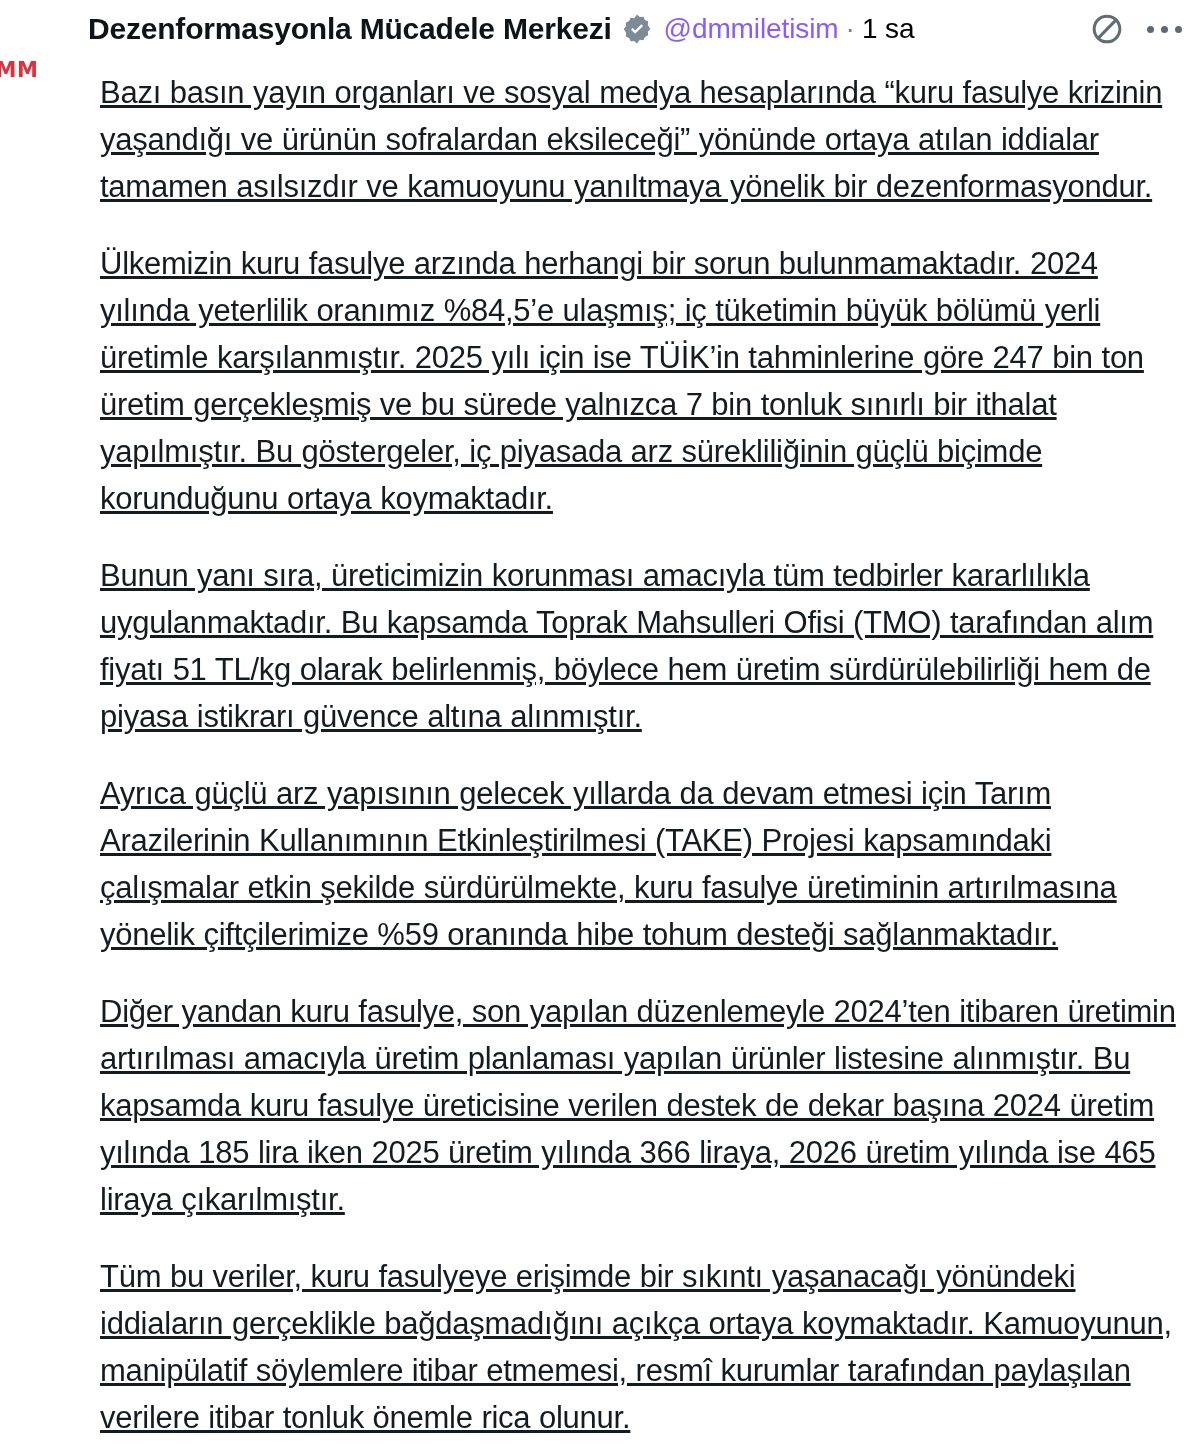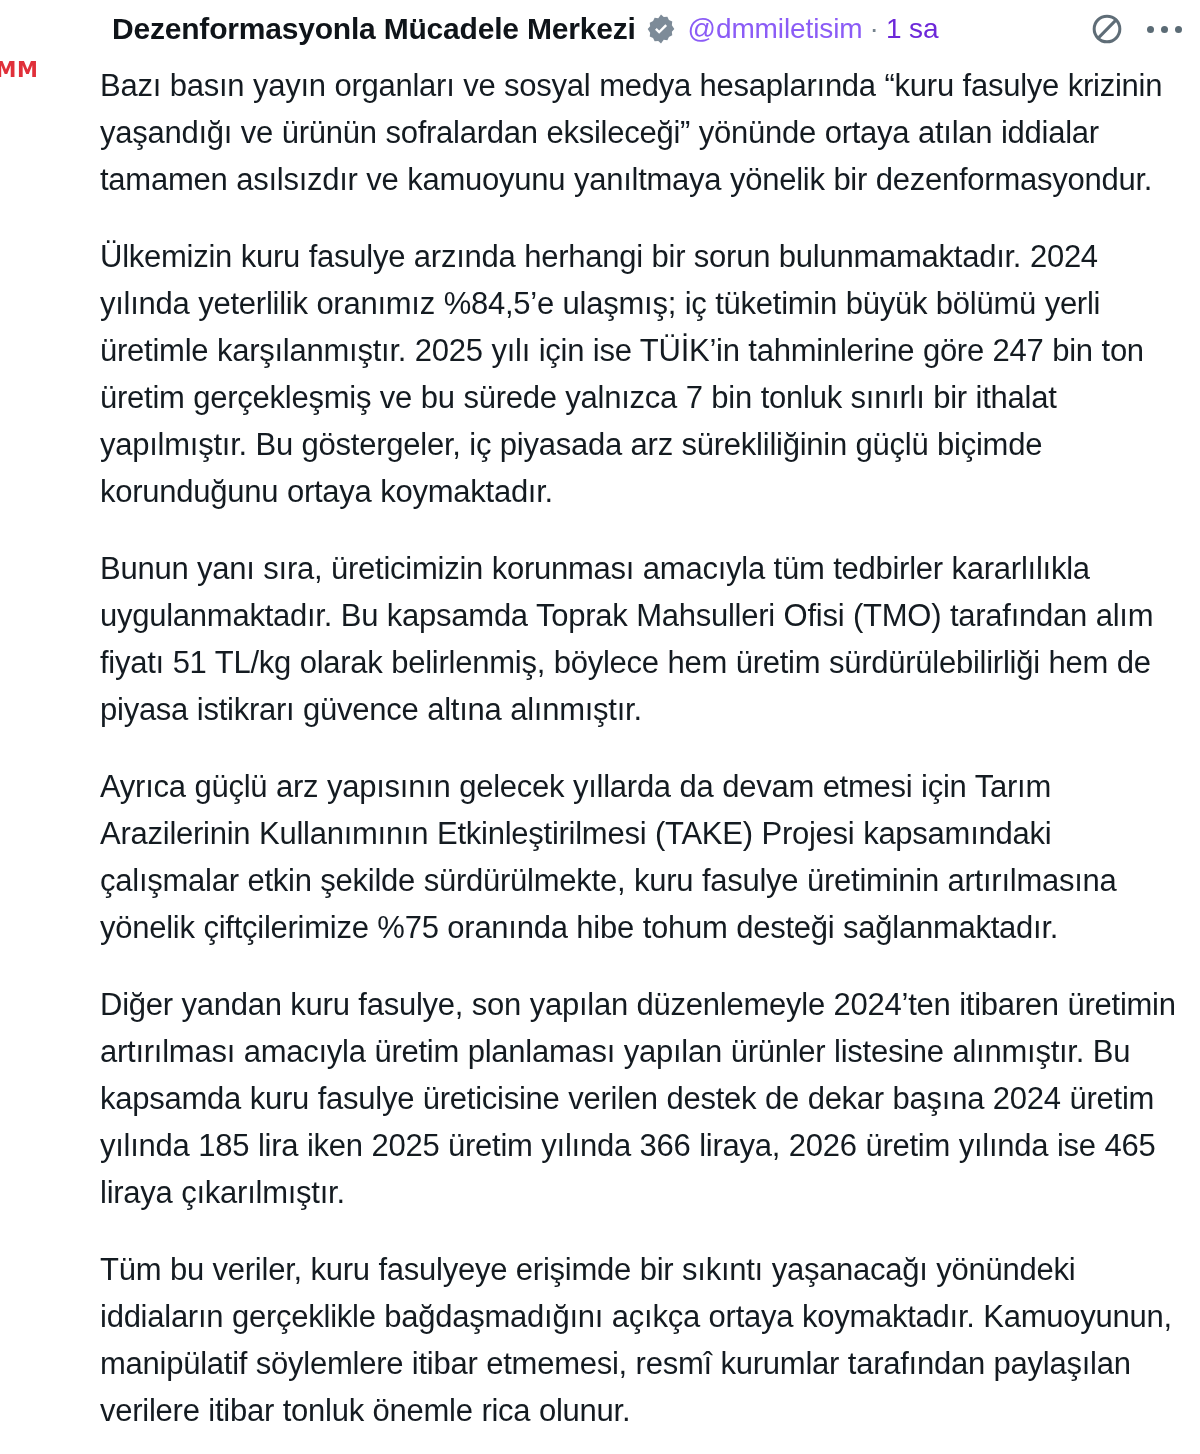--- a/index.html
+++ b/index.html
@@ -49,21 +49,21 @@
     font-size: 21px;
     letter-spacing: 0.5px;
     color: #e0303a;
     white-space: nowrap;
     transform: translateY(12px);
   }
 
   
   .header {
     position: absolute;
-    left: 112px;
+    left: 88px;
     top: 8px;
     right: 14px;
     height: 42px;
     display: flex;
     align-items: center;
     white-space: nowrap;
   }
   .display-name {
     font-size: 30px;
     font-weight: 700;
@@ -86,21 +86,21 @@
     line-height: 1;
   }
   .dot-sep {
     margin: 0 7px;
     font-size: 28px;
     color: #75828d;
     line-height: 1;
   }
   .timestamp {
     font-size: 28px;
-    color: #6d28d9;
+    color: #000000;
     letter-spacing: -0.1px;
     line-height: 1;
   }
 
   .header-spacer { flex: 1 1 auto; }
 
   .hdr-icon {
     flex: none;
     display: inline-flex;
     align-items: center;
@@ -128,22 +128,23 @@
     position: absolute;
     left: 100px;
     top: 57px;
     width: 1082px;
   }
   .para {
     font-size: 31px;
     line-height: 47px;
     color: #141b21;
     letter-spacing: -0.25px;
-    margin: 5px 0 30px 0;
+    margin: 12px 0 30px 0;
     word-spacing: 0.3px;
+    text-decoration: underline;
   }
   .para:last-child { margin-bottom: 0; }
 </style>
 </head>
 <body>
 
 <div class="post">
 
   <div class="avatar-wrap">
     <div class="avatar">
@@ -181,18 +182,18 @@
       <i></i>
       <i></i>
       <i></i>
     </span>
   </div>
 
   <div class="body">
     <p class="para">Bazı basın yayın organları ve sosyal medya hesaplarında “kuru fasulye krizinin yaşandığı ve ürünün sofralardan eksileceği” yönünde ortaya atılan iddialar tamamen asılsızdır ve kamuoyunu yanıltmaya yönelik bir dezenformasyondur.</p>
     <p class="para">Ülkemizin kuru fasulye arzında herhangi bir sorun bulunmamaktadır. 2024 yılında yeterlilik oranımız %84,5’e ulaşmış; iç tüketimin büyük bölümü yerli üretimle karşılanmıştır. 2025 yılı için ise TÜİK’in tahminlerine göre 247 bin ton üretim gerçekleşmiş ve bu sürede yalnızca 7 bin tonluk sınırlı bir ithalat yapılmıştır. Bu göstergeler, iç piyasada arz sürekliliğinin güçlü biçimde korunduğunu ortaya koymaktadır.</p>
     <p class="para">Bunun yanı sıra, üreticimizin korunması amacıyla tüm tedbirler kararlılıkla uygulanmaktadır. Bu kapsamda Toprak Mahsulleri Ofisi (TMO) tarafından alım fiyatı 51 TL/kg olarak belirlenmiş, böylece hem üretim sürdürülebilirliği hem de piyasa istikrarı güvence altına alınmıştır.</p>
-    <p class="para">Ayrıca güçlü arz yapısının gelecek yıllarda da devam etmesi için Tarım Arazilerinin Kullanımının Etkinleştirilmesi (TAKE) Projesi kapsamındaki çalışmalar etkin şekilde sürdürülmekte, kuru fasulye üretiminin artırılmasına yönelik çiftçilerimize %75 oranında hibe tohum desteği sağlanmaktadır.</p>
+    <p class="para">Ayrıca güçlü arz yapısının gelecek yıllarda da devam etmesi için Tarım Arazilerinin Kullanımının Etkinleştirilmesi (TAKE) Projesi kapsamındaki çalışmalar etkin şekilde sürdürülmekte, kuru fasulye üretiminin artırılmasına yönelik çiftçilerimize %59 oranında hibe tohum desteği sağlanmaktadır.</p>
     <p class="para">Diğer yandan kuru fasulye, son yapılan düzenlemeyle 2024’ten itibaren üretimin artırılması amacıyla üretim planlaması yapılan ürünler listesine alınmıştır. Bu kapsamda kuru fasulye üreticisine verilen destek de dekar başına 2024 üretim yılında 185 lira iken 2025 üretim yılında 366 liraya, 2026 üretim yılında ise 465 liraya çıkarılmıştır.</p>
     <p class="para">Tüm bu veriler, kuru fasulyeye erişimde bir sıkıntı yaşanacağı yönündeki iddiaların gerçeklikle bağdaşmadığını açıkça ortaya koymaktadır. Kamuoyunun, manipülatif söylemlere itibar etmemesi, resmî kurumlar tarafından paylaşılan verilere itibar tonluk önemle rica olunur.</p>
   </div>
 
 </div>
 
 </body></html>

